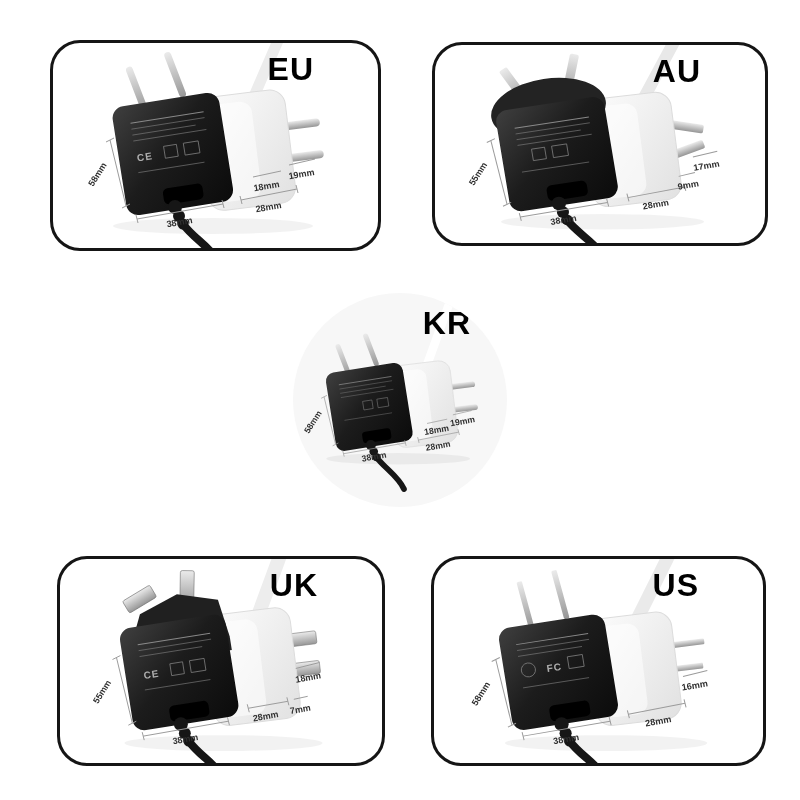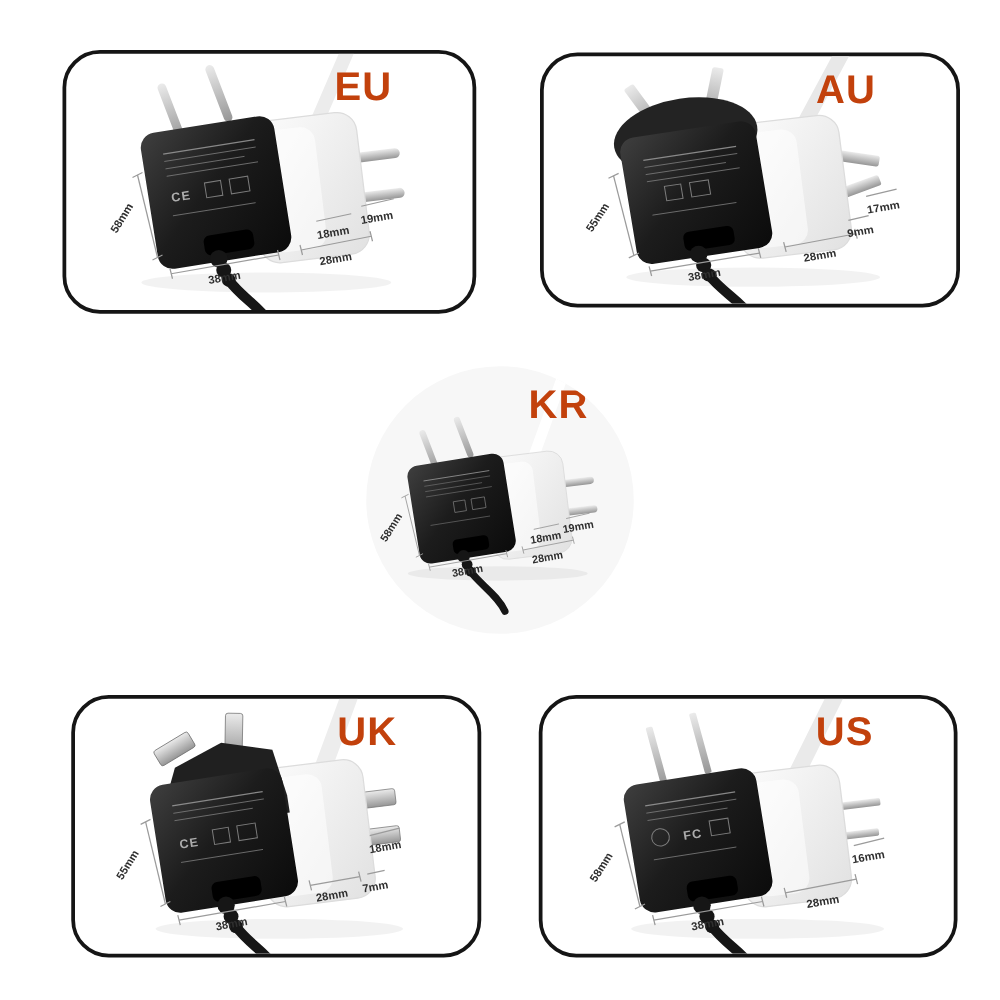--- a/index.html
+++ b/index.html
@@ -5,21 +5,21 @@
   html,body{margin:0;padding:0;background:#ffffff;}
   .stage{position:relative;width:800px;height:800px;background:#ffffff;overflow:hidden;
          font-family:"Liberation Sans",sans-serif;}
   .panel{position:absolute;background:#ffffff;border:3px solid #151515;border-radius:30px;overflow:hidden;}
   #panel-eu{left:50px;top:40px;width:325px;height:205px;}
   #panel-au{left:432px;top:42px;width:330px;height:198px;}
   #panel-kr{left:293px;top:293px;width:214px;height:214px;border:none;border-radius:50%;background:#f7f7f7;}
   #panel-uk{left:57px;top:556px;width:322px;height:204px;}
   #panel-us{left:431px;top:556px;width:329px;height:204px;}
   .panel-title{position:absolute;top:10px;right:64px;font-size:32px;font-weight:700;
-               color:#c2410c;letter-spacing:1px;line-height:1;}
+               color:#000000;letter-spacing:1px;line-height:1;}
   #panel-kr .panel-title{right:36px;top:14px;}
   .scene{position:absolute;left:0;top:0;width:100%;height:100%;}
   .scene text{font-family:"Liberation Sans",sans-serif;font-size:9px;font-weight:bold;fill:#2f2f2f;}
   #panel-kr .scene text{font-size:12px;}
   .scene text.cert{font-size:10px;fill:#c6c6c6;letter-spacing:1px;}
 </style>
 </head>
 <body>
 
 <div class="stage">

